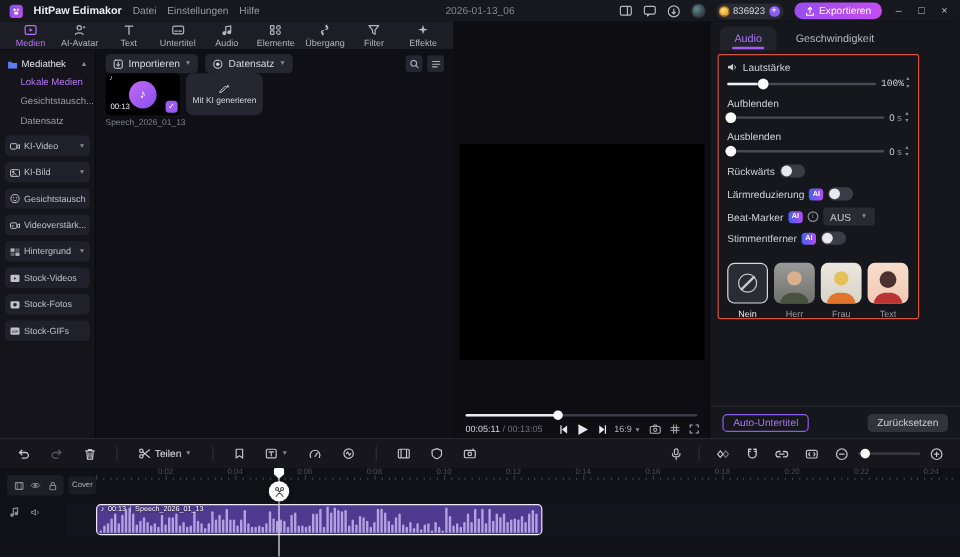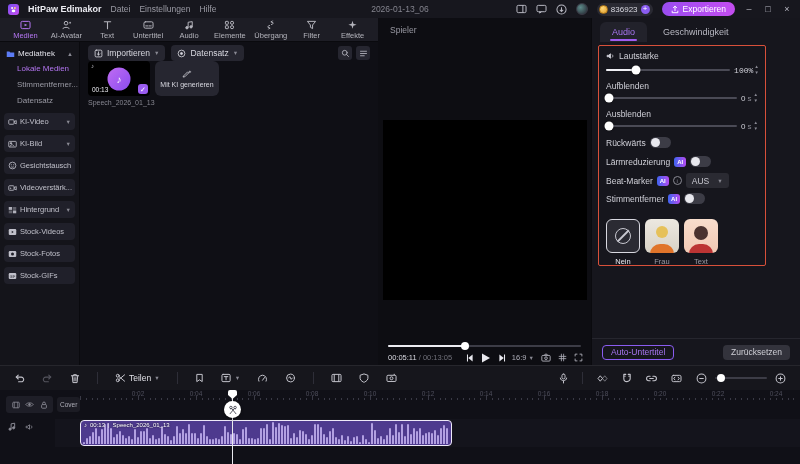--- a/index.html
+++ b/index.html
@@ -315,21 +315,21 @@
     <div class="sb-head">
       <span class="ic">
           <svg width="9" height="8" viewBox="0 0 12 10">
             <path d="M1 1.5 H4.5 L5.8 3 H11 V9 H1 Z" fill="#5c7cf5"></path>
           </svg>
         </span>
       <span>Mediathek</span>
       <span class="sb-caret">▲</span>
     </div>
     <div class="sb-sub active">Lokale Medien</div>
-    <div class="sb-sub">Stimmentferner...</div>
+    <div class="sb-sub">Gesichtstausch...</div>
     <div class="sb-sub">Datensatz</div>
 
     <div class="sb-pill">
       <span class="ic">
           <svg width="9" height="8" viewBox="0 0 12 10" fill="none" stroke="currentColor" stroke-width="1.1">
             <rect x="1" y="2" width="7" height="6" rx="1"></rect>
             <path d="M8 4.8 L11 3 V7.5 L8 5.8"></path>
           </svg>
         </span>
       <span>KI-Video</span>
@@ -455,21 +455,20 @@
         <svg width="10" height="10" viewBox="0 0 12 12" fill="none" stroke="currentColor" stroke-width="1.1" stroke-linecap="round">
             <path d="M2.5 9.5 L8 4 L9.5 5.5 L4 11 L2 11.3 Z" transform="scale(0.85)"></path>
             <path d="M9.5 1.5 L10 3 L11.5 3.5 L10 4 L9.5 5.5 L9 4 L7.5 3.5 L9 3 Z" fill="currentColor" stroke="none"></path>
           </svg>
       </span>
       <span>Mit KI generieren</span>
     </div>
   </div>
 
   <div class="player">
-    <div class="pl-title">Spieler</div>
     <div class="video-frame"></div>
     <div class="seek">
       <span class="seek-fill"></span>
       <span class="seek-handle"></span>
     </div>
     <div class="pl-row">
       <span class="pl-time"><span>00:05:11</span><span class="total"> / </span><span class="total">00:13:05</span></span>
       <span class="transport">
         <span class="ic">
             <svg width="7" height="8" viewBox="0 0 8 9">
@@ -603,20 +602,27 @@
         <span class="ai-badge">AI</span>
         <span class="toggle"></span>
       </div>
 
       <div class="rb-row" style="top:173px;gap:5px;align-items:flex-start;">
         <div class="voice-card sel">
           <span class="vc-thumb vc-none">
               <span class="no-sym"></span>
             </span>
           <span class="vc-label">Nein</span>
+        </div>
+        <div class="voice-card">
+          <span class="vc-thumb" style="background:linear-gradient(#9a9a9a,#70706c)">
+            <span class="person-head" style="background:#d9b08c"></span>
+            <span class="person-body" style="background:#49523e"></span>
+          </span>
+          <span class="vc-label">Herr</span>
         </div>
         <div class="voice-card">
           <span class="vc-thumb" style="background:linear-gradient(#ece8e0,#d8d2c6)">
             <span class="person-head" style="background:#e6c15a"></span>
             <span class="person-body" style="background:#e0742a"></span>
           </span>
           <span class="vc-label">Frau</span>
         </div>
         <div class="voice-card">
           <span class="vc-thumb" style="background:linear-gradient(#f8ddcd,#f2c9b4)">

